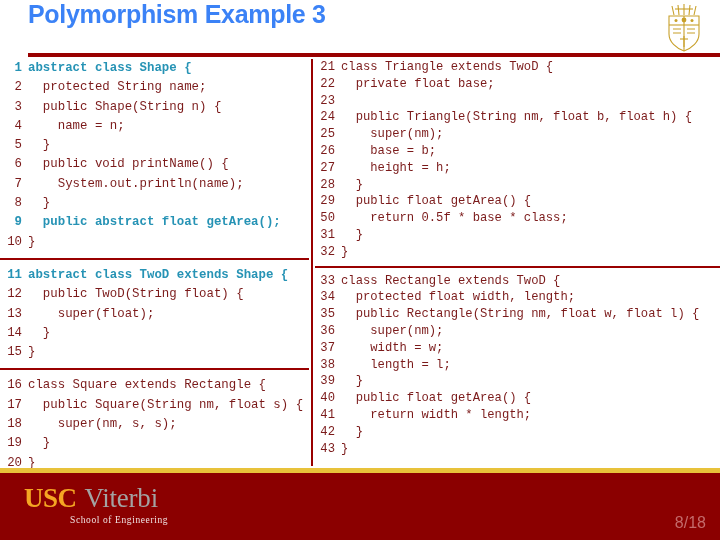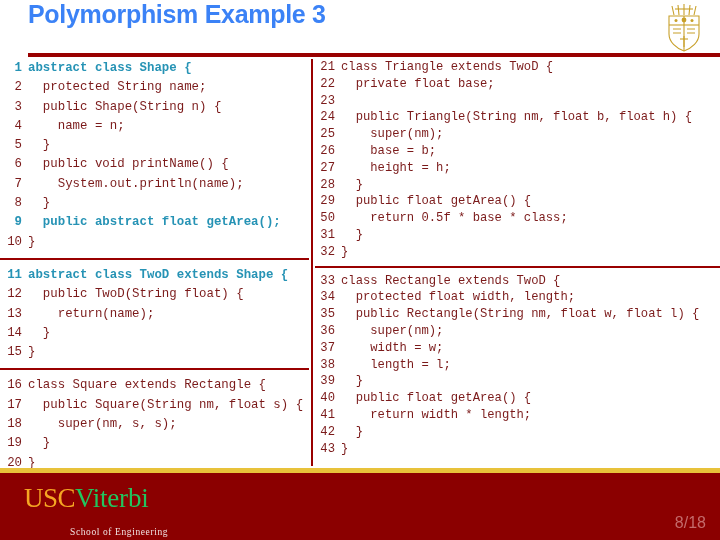--- a/index.html
+++ b/index.html
@@ -111,34 +111,35 @@
     width: 220px;
   }
   #logo-main {
     font-family: "Liberation Serif", serif;
     font-size: 27px;
     line-height: 29px;
     white-space: nowrap;
   }
   #logo-usc {
     color: #f5a623;
-    font-weight: normal;
+    font-weight: bold;
     letter-spacing: -0.5px;
   }
   #logo-viterbi {
-    color: #22c55e;
+    color: #a3a3a3;
     letter-spacing: -0.2px;
+    margin-left: 8px;
   }
   #logo-sub {
     font-family: "Liberation Serif", serif;
     font-size: 9.5px;
     color: #f0e3e3;
     letter-spacing: 0.6px;
     margin-left: 46px;
-    margin-top: 14px;
+    margin-top: 2px;
     white-space: nowrap;
   }
   #page-number {
     position: absolute;
     right: 14px; bottom: 8px;
     font-family: "Liberation Sans", sans-serif;
     font-size: 16px;
     color: #c46a6a;
   }
 </style>
@@ -183,21 +184,21 @@
         <div class="code-line"><span class="ln">6</span><span class="ltxt">  public void printName() {</span></div>
         <div class="code-line"><span class="ln">7</span><span class="ltxt">    System.out.println(name);</span></div>
         <div class="code-line"><span class="ln">8</span><span class="ltxt">  }</span></div>
         <div class="code-line is-hl"><span class="ln">9</span><span class="ltxt hl">  public abstract float getArea();</span></div>
         <div class="code-line"><span class="ln">10</span><span class="ltxt">}</span></div>
       </div>
       <div class="block-rule" style="margin-top: 6px; margin-bottom: 6px;"></div>
       <div class="code-block">
         <div class="code-line is-hl"><span class="ln">11</span><span class="ltxt hl">abstract class TwoD extends Shape {</span></div>
         <div class="code-line"><span class="ln">12</span><span class="ltxt">  public TwoD(String float) {</span></div>
-        <div class="code-line"><span class="ln">13</span><span class="ltxt">    return(name);</span></div>
+        <div class="code-line"><span class="ln">13</span><span class="ltxt">    super(float);</span></div>
         <div class="code-line"><span class="ln">14</span><span class="ltxt">  }</span></div>
         <div class="code-line"><span class="ln">15</span><span class="ltxt">}</span></div>
       </div>
       <div class="block-rule" style="margin-top: 6px; margin-bottom: 6px;"></div>
       <div class="code-block">
         <div class="code-line"><span class="ln">16</span><span class="ltxt">class Square extends Rectangle {</span></div>
         <div class="code-line"><span class="ln">17</span><span class="ltxt">  public Square(String nm, float s) {</span></div>
         <div class="code-line"><span class="ln">18</span><span class="ltxt">    super(nm, s, s);</span></div>
         <div class="code-line"><span class="ln">19</span><span class="ltxt">  }</span></div>
         <div class="code-line"><span class="ln">20</span><span class="ltxt">}</span></div>

